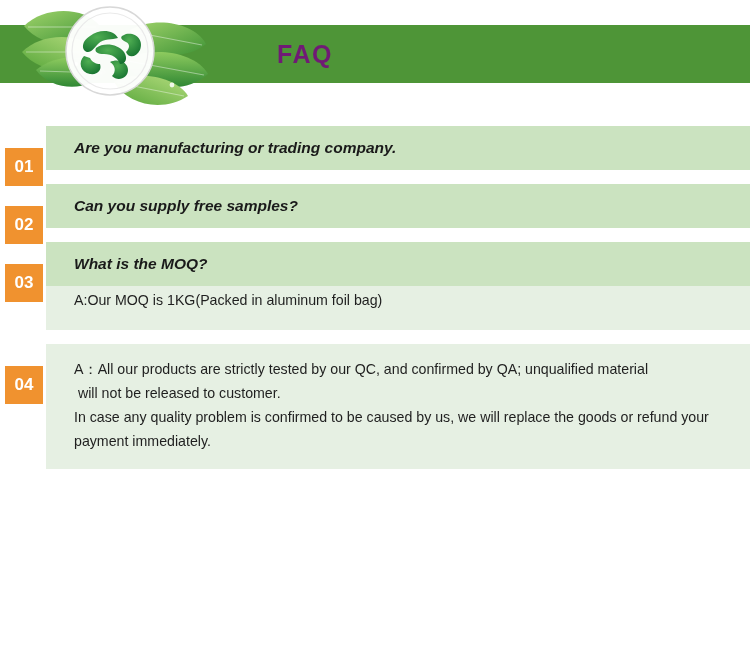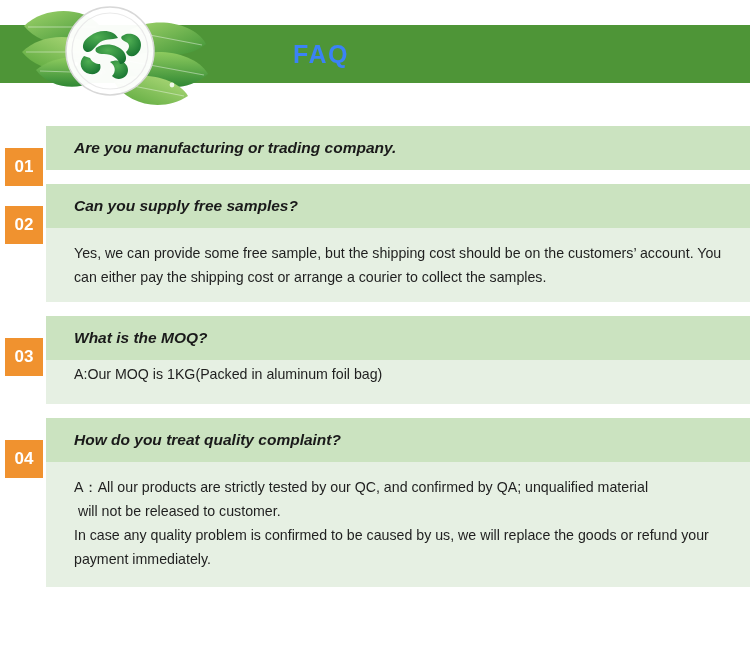--- a/index.html
+++ b/index.html
@@ -33,24 +33,23 @@
     width: 750px;
     height: 58px;
     background: #4e9537;
   }
   .header-title {
     position: absolute;
     left: 277px;
     top: 39px;
     font-size: 25px;
     font-weight: bold;
-    color: #3b82f6;
+    color: #701a75;
     letter-spacing: 1.5px;
     line-height: 30px;
-    margin-left: 16px;
   }
 
   
   .logo {
     position: absolute;
     left: 18px;
     top: 0px;
     width: 200px;
     height: 112px;
   }
@@ -196,44 +195,38 @@
         </div>
       </div>
     </div>
 
     <div class="faq-item item-2">
       <div class="faq-badge">02</div>
       <div class="faq-body">
         <div class="faq-question">
           <span>Can you supply free samples?</span>
         </div>
-        <div class="faq-answer">
-          <p>Yes, we can provide some free sample, but the shipping cost should be on the customers’ account. You can either pay the shipping cost or arrange a courier to collect the samples.</p>
-        </div>
       </div>
     </div>
 
     <div class="faq-item item-3">
       <div class="faq-badge">03</div>
       <div class="faq-body">
         <div class="faq-question">
           <span>What is the MOQ?</span>
         </div>
         <div class="faq-answer">
           <p>A:Our MOQ is 1KG(Packed in aluminum foil bag)</p>
         </div>
       </div>
     </div>
 
     <div class="faq-item item-4">
       <div class="faq-badge">04</div>
       <div class="faq-body">
-        <div class="faq-question">
-          <span>How do you treat quality complaint?</span>
-        </div>
         <div class="faq-answer">
           <p>A：All our products are strictly tested by our QC, and confirmed by QA; unqualified material
  will not be released to customer.
 In case any quality problem is confirmed to be caused by us, we will replace the goods or refund your payment immediately.</p>
         </div>
       </div>
     </div>
 
   </div>
 </div>

